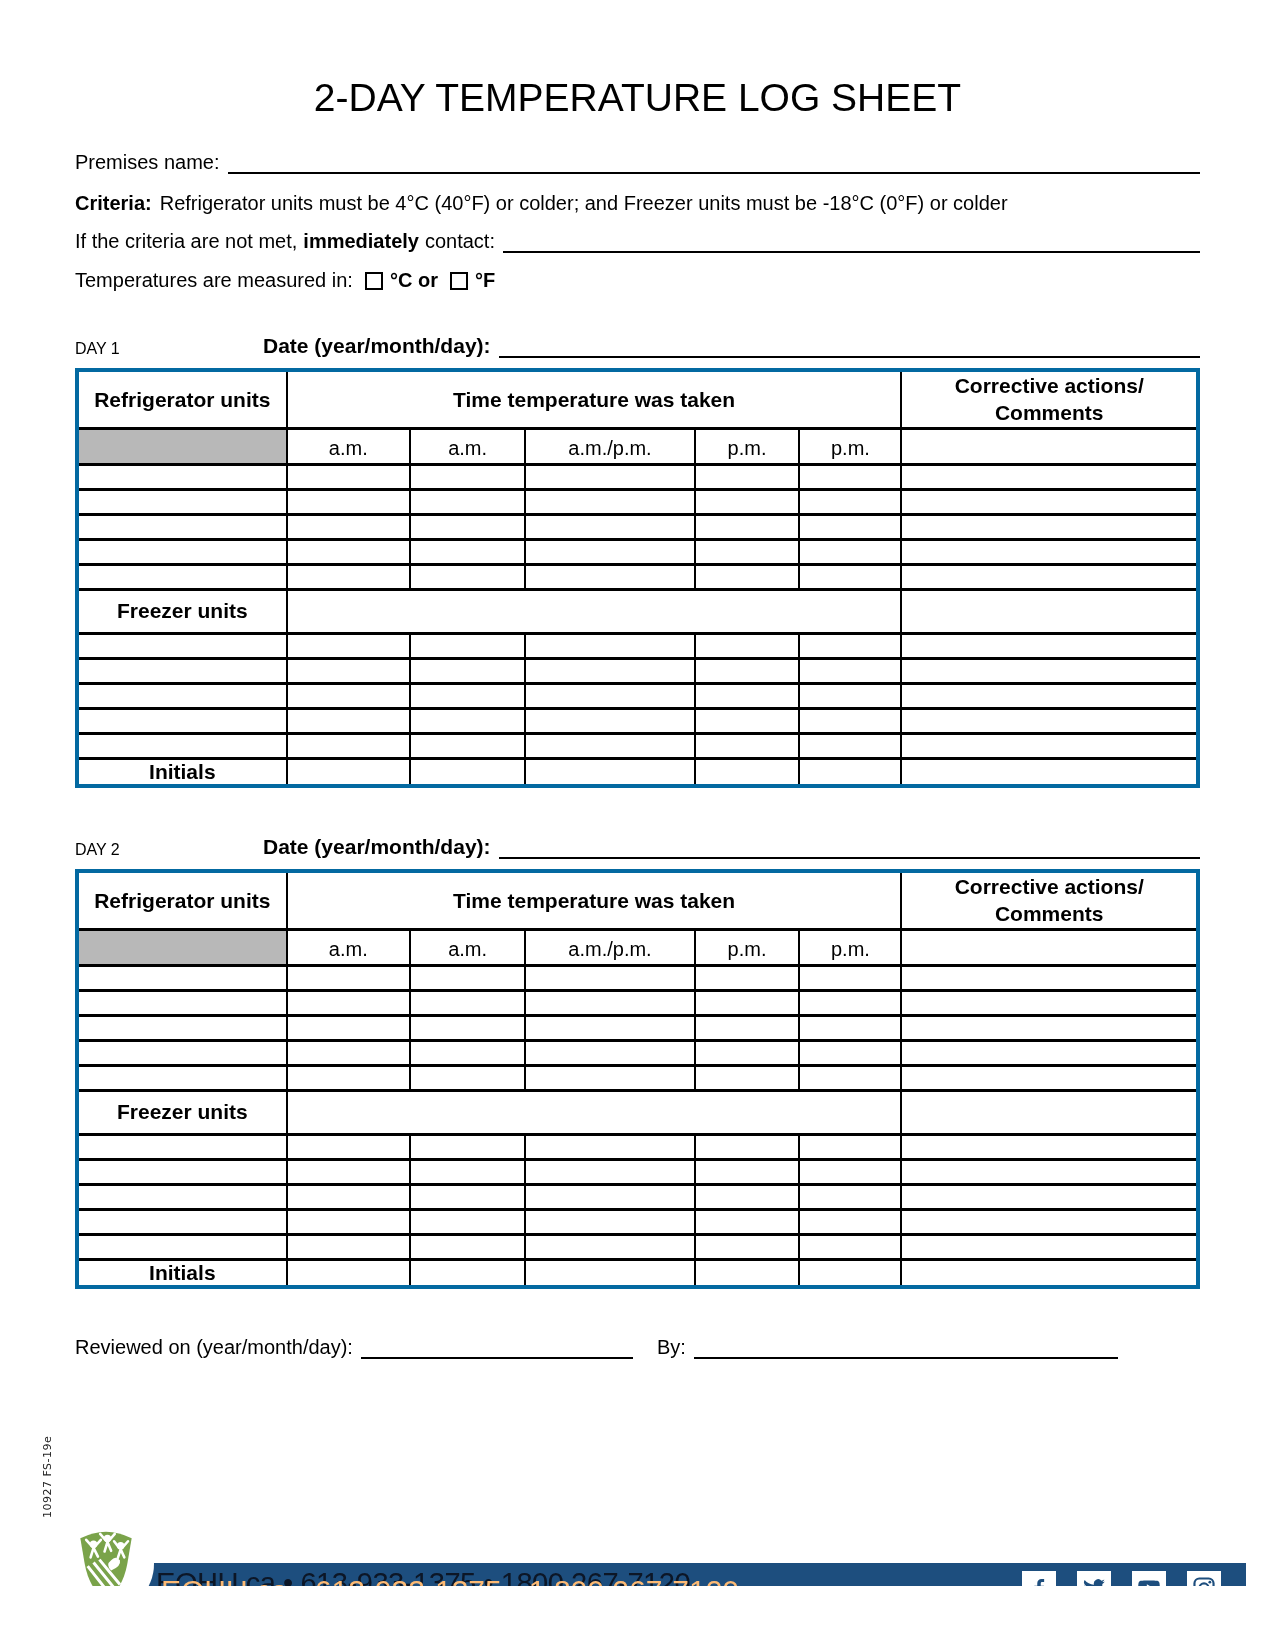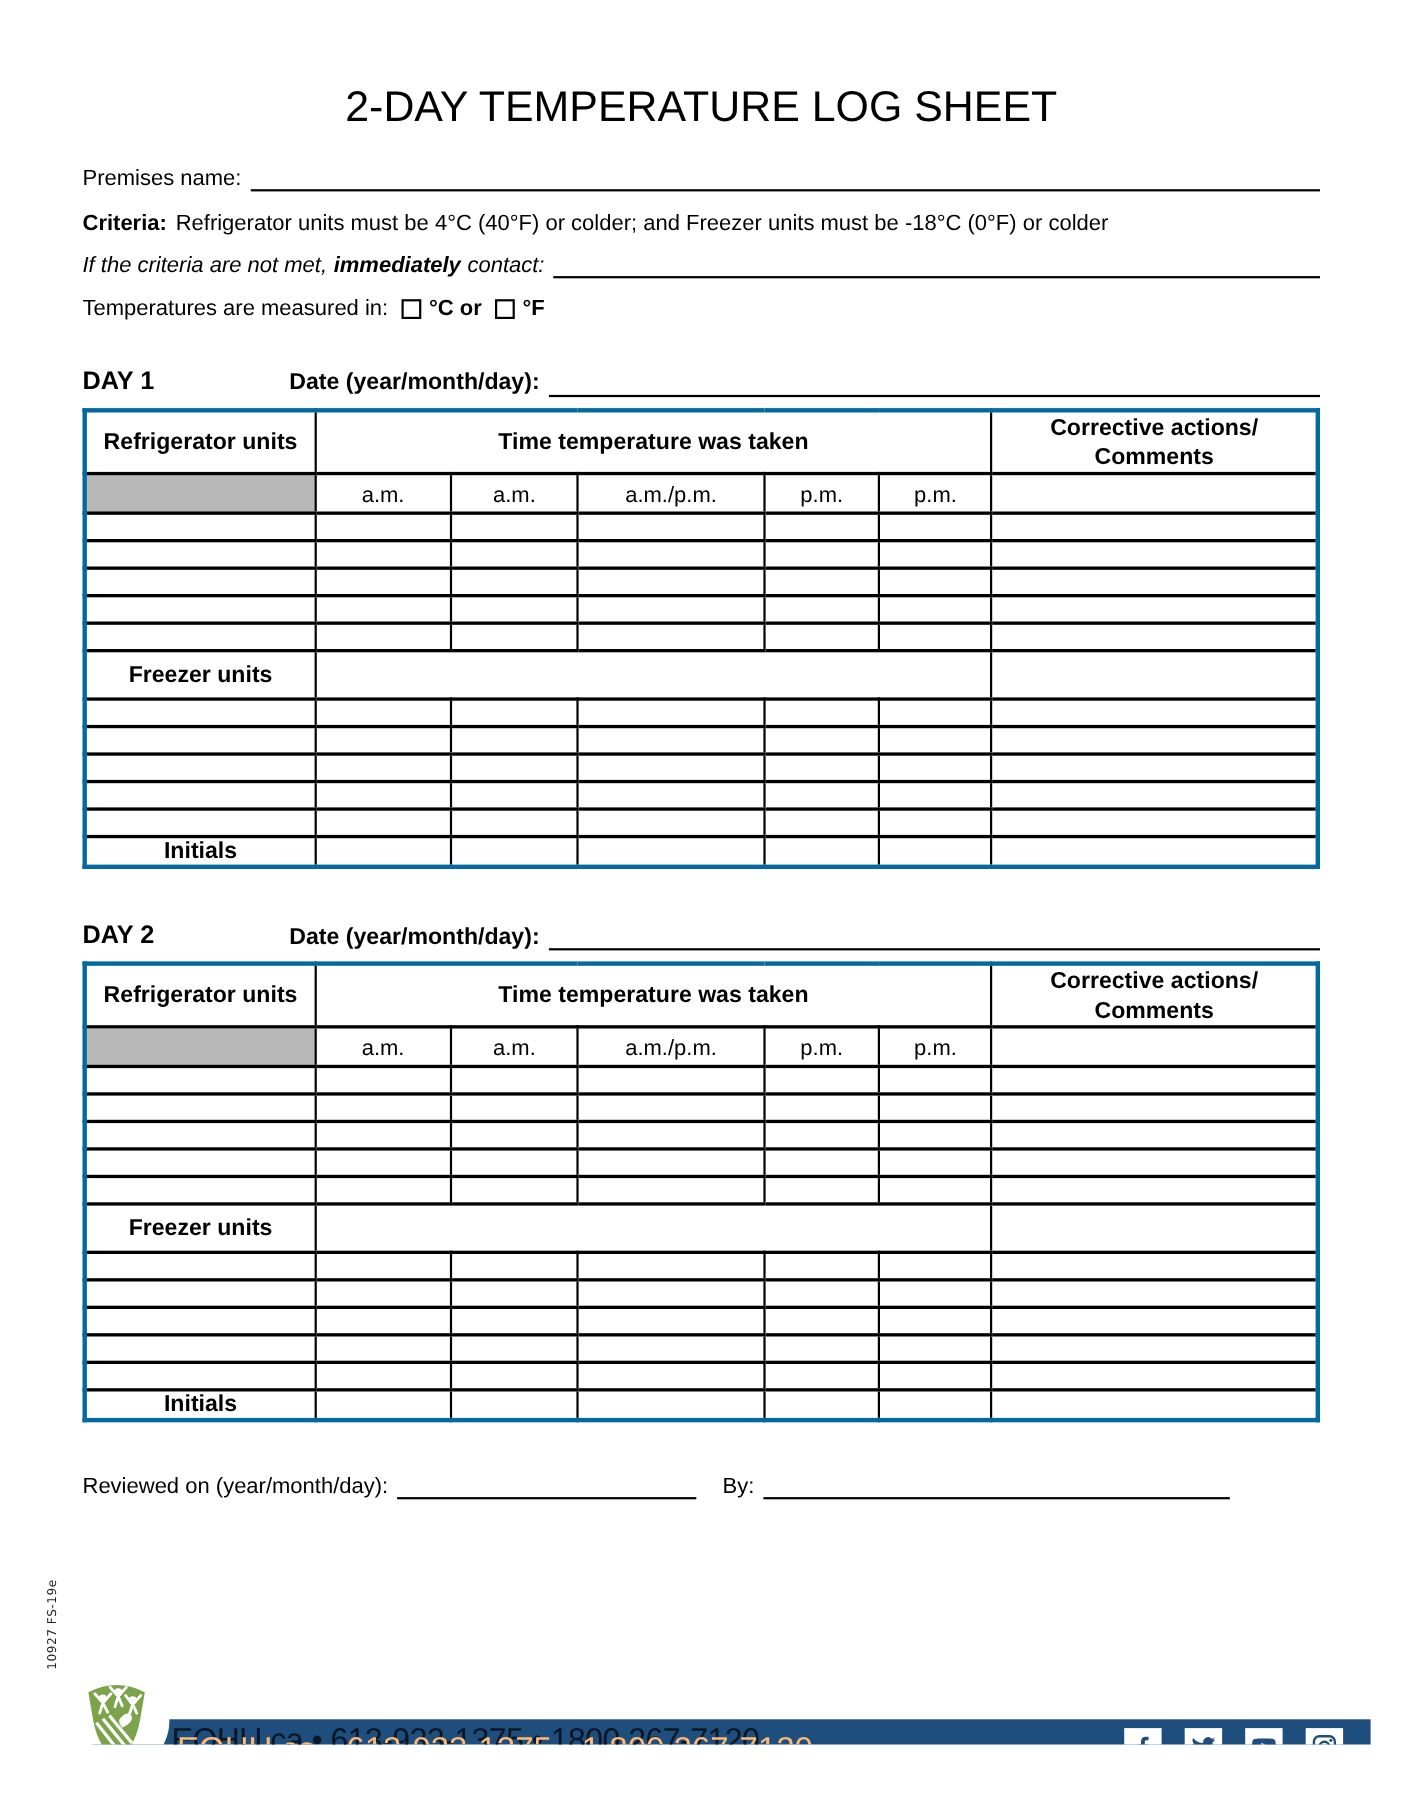--- a/index.html
+++ b/index.html
@@ -39,31 +39,31 @@
   .fill-line {
     flex: 1 1 auto;
     border-bottom: 2px solid #000;
     height: 22px;
     margin-left: 8px;
     min-width: 40px;
   }
   .fill-line.fixed { flex: 0 0 auto; }
   .premises-row { margin-top: 33px; }
   .criteria-row { margin-top: 17px; }
-  .contact-row  { margin-top: 14px; font-style: italic; }
+  .contact-row  { margin-top: 14px; }
   .units-row    { margin-top: 15px; align-items: center; }
   .checkbox {
     display: inline-block;
     width: 18px; height: 18px;
     border: 2px solid #000;
     margin: 0 7px -2px 12px;
     background: #fff;
   }
   .day-row { margin-top: 41px; }
-  .day-row .day-label { font-weight: bold; font-size: 23px; width: 188px; flex: 0 0 auto; }
+  .day-row .day-label { font-weight: normal; font-size: 16px; width: 188px; flex: 0 0 auto; }
   .day-row .date-label { font-weight: bold; font-size: 21px; white-space: nowrap; }
   .day2-row { margin-top: 46px; }
 
   table.log {
     width: 100%;
     margin-top: 10px;
     border-collapse: collapse;
     table-layout: fixed;
     border: 4px solid #0369a1;
   }

